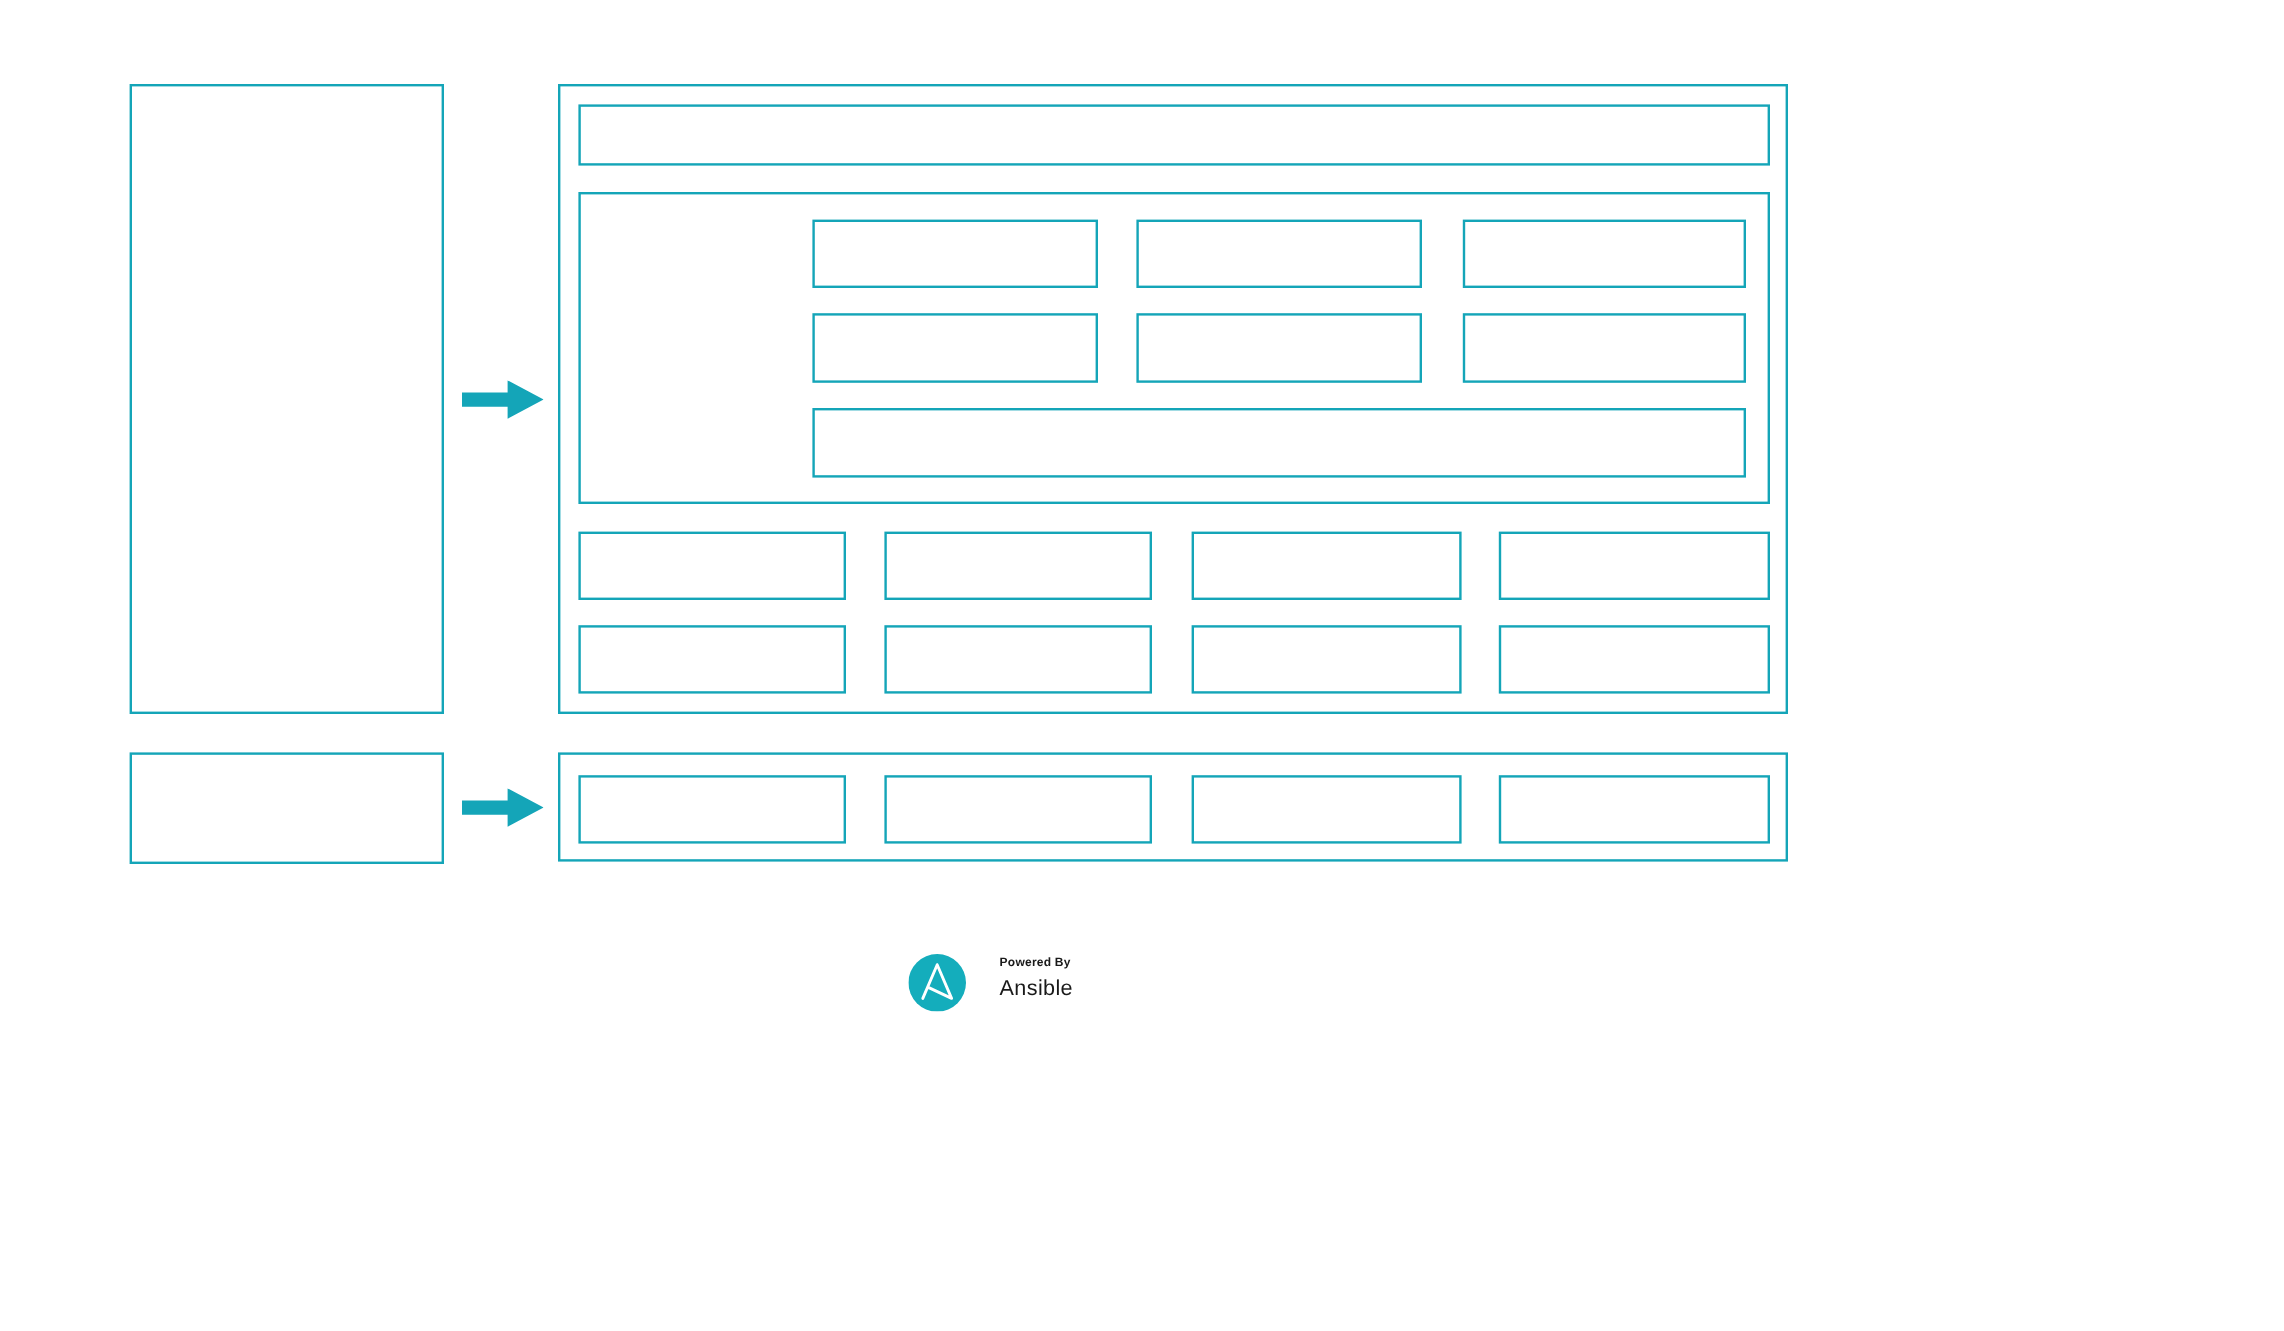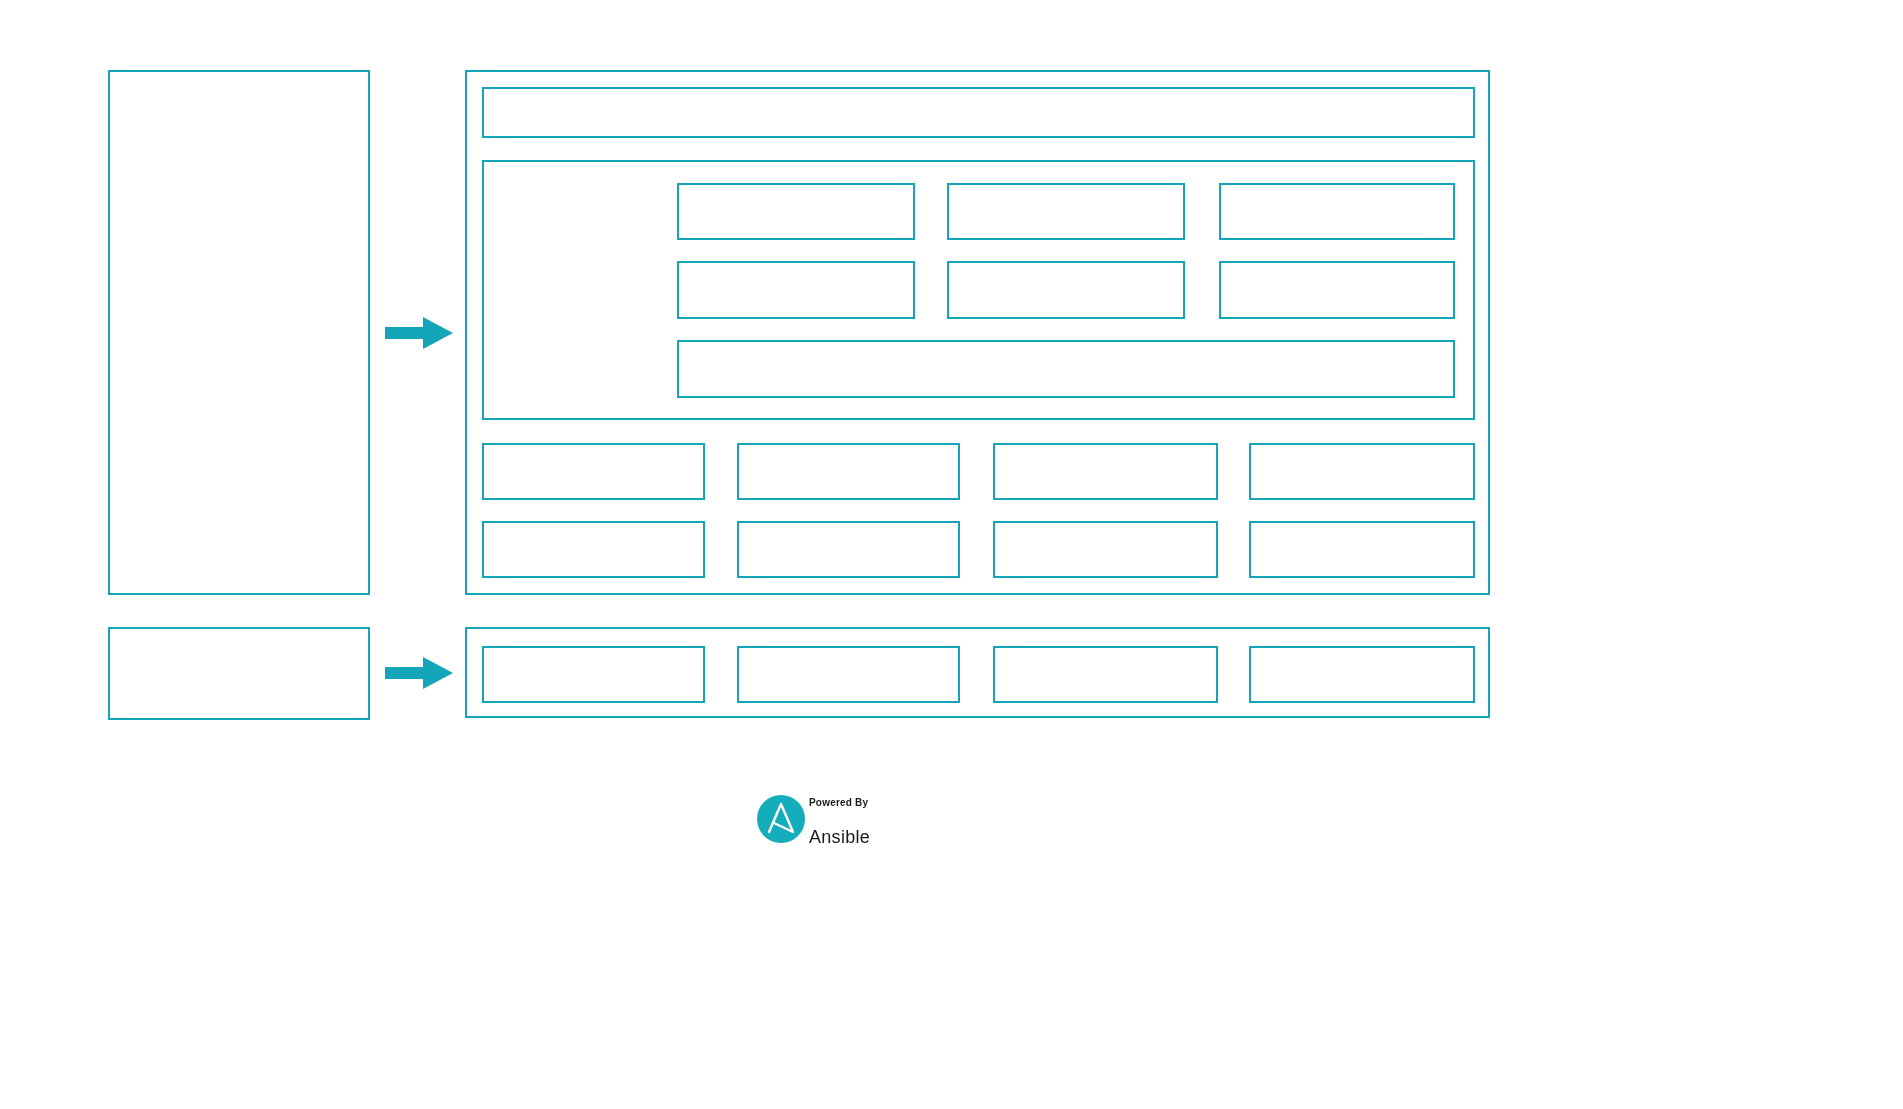--- a/index.html
+++ b/index.html
@@ -24,39 +24,39 @@
   .arrow {
     position: absolute;
     display: block;
   }
   .footer {
     position: absolute;
     left: 757px;
     top: 795px;
     display: flex;
     align-items: flex-start;
-    gap: 4px;
+    gap: 28px;
   }
   .logo-wrap {
     width: 48px;
     height: 48px;
     flex: 0 0 auto;
   }
   .footer-text {
     padding-top: 2px;
   }
   .powered-by {
     font-size: 10px;
     font-weight: bold;
     color: var(--text, #1a1a1a);
     letter-spacing: 0.2px;
     line-height: 1.1;
   }
   .brand {
-    margin-top: 20px;
+    margin-top: 6px;
     font-size: 18px;
     font-weight: 500;
     color: var(--text, #1a1a1a);
     letter-spacing: 0.3px;
     line-height: 1.05;
   }
 </style>
 </head>
 <body>
 

